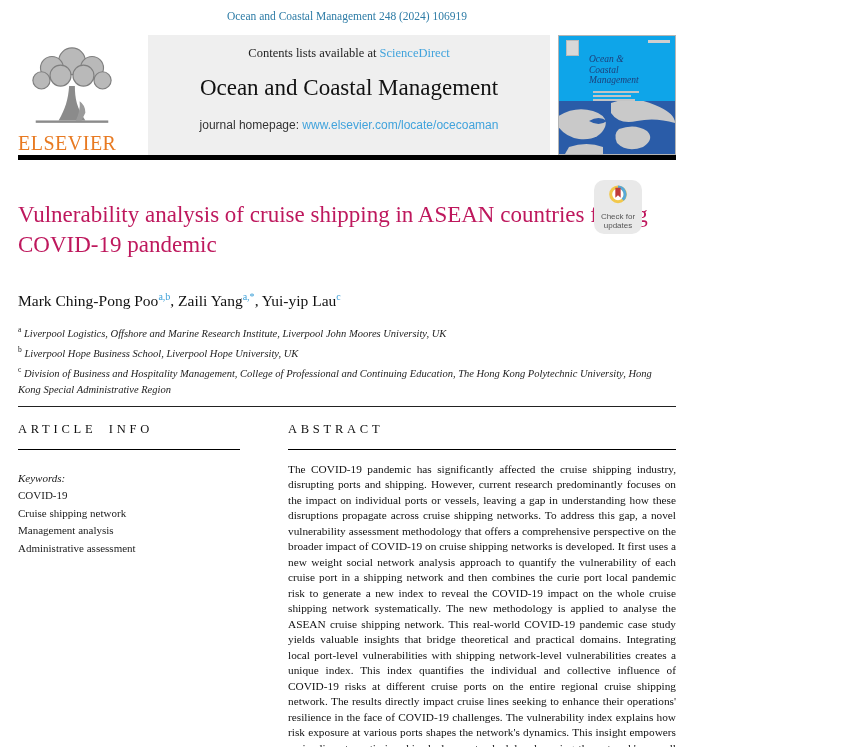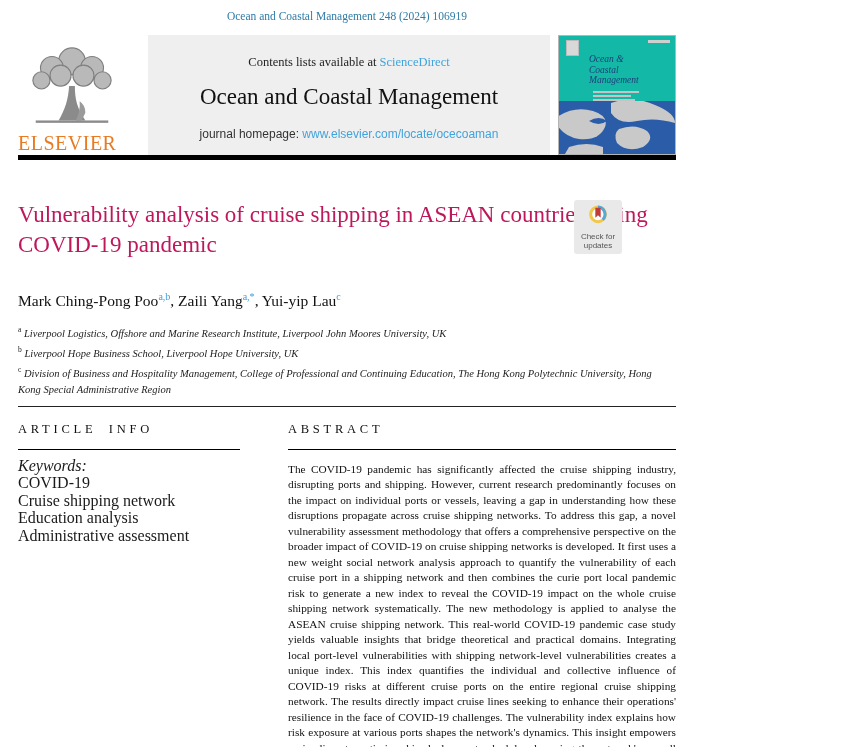--- a/index.html
+++ b/index.html
@@ -7,57 +7,57 @@
   .page{width:694px;height:747px;box-sizing:border-box;padding:0 18px;position:relative;}
 
   
   .citation{padding-top:10px;text-align:center;font-size:11.5px;color:#2e7ca6;}
 
   
   .banner-row{display:flex;margin-top:13px;height:120px;}
   .logo-block{width:122px;display:flex;flex-direction:column;align-items:flex-start;justify-content:flex-end;}
   .logo-block svg{display:block;margin-left:6px;}
   .elsevier-text{font-size:20px;color:#e87a22;letter-spacing:0.5px;margin-top:2px;font-family:"Liberation Serif",serif;}
-  .banner-box{flex:1;background:#efefef;margin:0 8px;text-align:center;padding-top:20px;box-sizing:border-box;}
+  .banner-box{flex:1;background:#efefef;margin:0 8px;text-align:center;padding-top:11px;box-sizing:border-box;}
   .contents-line{font-size:12.5px;color:#222;}
   .contents-line .sd-link{color:#41a3dc;}
   .journal-title{font-size:23px;margin-top:14px;color:#111;}
   .homepage-line{font-family:"Liberation Sans",sans-serif;font-size:12px;margin-top:17px;color:#333;}
   .homepage-line .hp-link{color:#41a3dc;}
 
   
-  .cover-box{width:118px;height:120px;border:1px solid #b5b5b5;background:#14b8a6;box-sizing:border-box;position:relative;overflow:hidden;}
+  .cover-box{width:118px;height:120px;border:1px solid #b5b5b5;background:#0ea5e9;box-sizing:border-box;position:relative;overflow:hidden;}
   .cover-stamp{position:absolute;top:4px;left:7px;width:11px;height:14px;background:#d8d8d8;border:1px solid #bbb;}
   .cover-issn{position:absolute;top:4px;right:5px;width:22px;height:3px;background:#cfcfcf;}
   .cover-title{position:absolute;top:18px;left:30px;width:62px;font-style:italic;font-size:9.5px;line-height:10.5px;color:#1d3f7a;}
   .cover-meta{position:absolute;top:55px;left:34px;width:50px;}
   .cover-meta .m{height:2px;background:#c4c4c4;margin-bottom:2px;}
   .cover-globe{position:absolute;left:0;bottom:0;width:116px;height:53px;}
 
   
   .black-rule{height:5px;background:#000;}
 
   
   .article-head{position:relative;}
-  .badge{position:absolute;top:20px;right:54px;width:48px;background:#e9e9e9;border-radius:3px;padding:3px 0 4px;text-align:center;margin-top:20px;}
+  .badge{position:absolute;top:20px;right:34px;width:48px;background:#e9e9e9;border-radius:10px;padding:3px 0 4px;text-align:center;}
   .badge-text{font-family:"Liberation Sans",sans-serif;font-size:8px;line-height:9px;color:#555;margin-top:1px;}
   .title{font-size:23px;line-height:30px;font-weight:400;margin:0;padding-top:40px;width:710px;color:#be185d;}
   .authors{margin-top:31px;font-size:15.5px;color:#111;}
   .authors sup{font-size:10px;color:#3da0d8;}
   .affiliations{margin-top:12px;font-size:10.5px;font-style:italic;line-height:16.3px;color:#222;}
   .affiliations sup{font-style:normal;font-size:7.5px;}
 
   .divider-thin{border-top:1px solid #222;margin-top:8px;}
 
   
   .columns{display:flex;}
   .col-left{width:222px;margin-right:48px;flex-shrink:0;}
   .col-right{flex:1;}
   .col-header{font-size:12.5px;letter-spacing:0.3em;word-spacing:0.45em;padding:15px 0 12px;border-bottom:1.5px solid #000;color:#111;}
-  .keywords{margin-top:7px;font-size:16px;line-height:17.5px;}
+  .keywords{margin-top:20px;font-size:11px;line-height:17.5px;}
   .kw-label{font-style:italic;}
   .abstract{margin:12px 0 0;font-size:11.3px;line-height:15.5px;text-align:justify;color:#111;}
 
   .bottom-rule{border-top:1.5px solid #000;margin-top:9px;}
 </style>
 </head>
 <body>
 
 <div class="page">
 
@@ -146,21 +146,21 @@
   <div class="divider-thin"></div>
 
   <div class="columns">
 
     <div class="col-left">
       <div class="col-header">ARTICLE INFO</div>
       <div class="keywords">
         <div class="kw-label">Keywords:</div>
         <div>COVID-19</div>
         <div>Cruise shipping network</div>
-        <div>Education analysis</div>
+        <div>Management analysis</div>
         <div>Administrative assessment</div>
       </div>
     </div>
 
     <div class="col-right">
       <div class="col-header">ABSTRACT</div>
       <p class="abstract">The COVID-19 pandemic has significantly affected the cruise shipping industry, disrupting ports and shipping. However, current research predominantly focuses on the impact on individual ports or vessels, leaving a gap in understanding how these disruptions propagate across cruise shipping networks. To address this gap, a novel vulnerability assessment methodology that offers a comprehensive perspective on the broader impact of COVID-19 on cruise shipping networks is developed. It first uses a new weight social network analysis approach to quantify the vulnerability of each cruise port in a shipping network and then combines the curie port local pandemic risk to generate a new index to reveal the COVID-19 impact on the whole cruise shipping network systematically. The new methodology is applied to analyse the ASEAN cruise shipping network. This real-world COVID-19 pandemic case study yields valuable insights that bridge theoretical and practical domains. Integrating local port-level vulnerabilities with shipping network-level vulnerabilities creates a unique index. This index quantifies the individual and collective influence of COVID-19 risks at different cruise ports on the entire regional cruise shipping network. The results directly impact cruise lines seeking to enhance their operations' resilience in the face of COVID-19 challenges. The vulnerability index explains how risk exposure at various ports shapes the network's dynamics. This insight empowers cruise lines to optimise ship deployment schedules, lowering the network's overall COVID-19 pandemic risk. The research method and outcomes offer a pioneering perspective on the vulnerability of cruise shipping networks to COVID-19 disruptions, and other possible disruptions (e.g., climate change) in a broad sense. By elucidating interconnected vulnerabilities, cruise lines are equipped with actionable insights to navigate the complexities of global challenges.</p>
     </div>
   </div>
 

